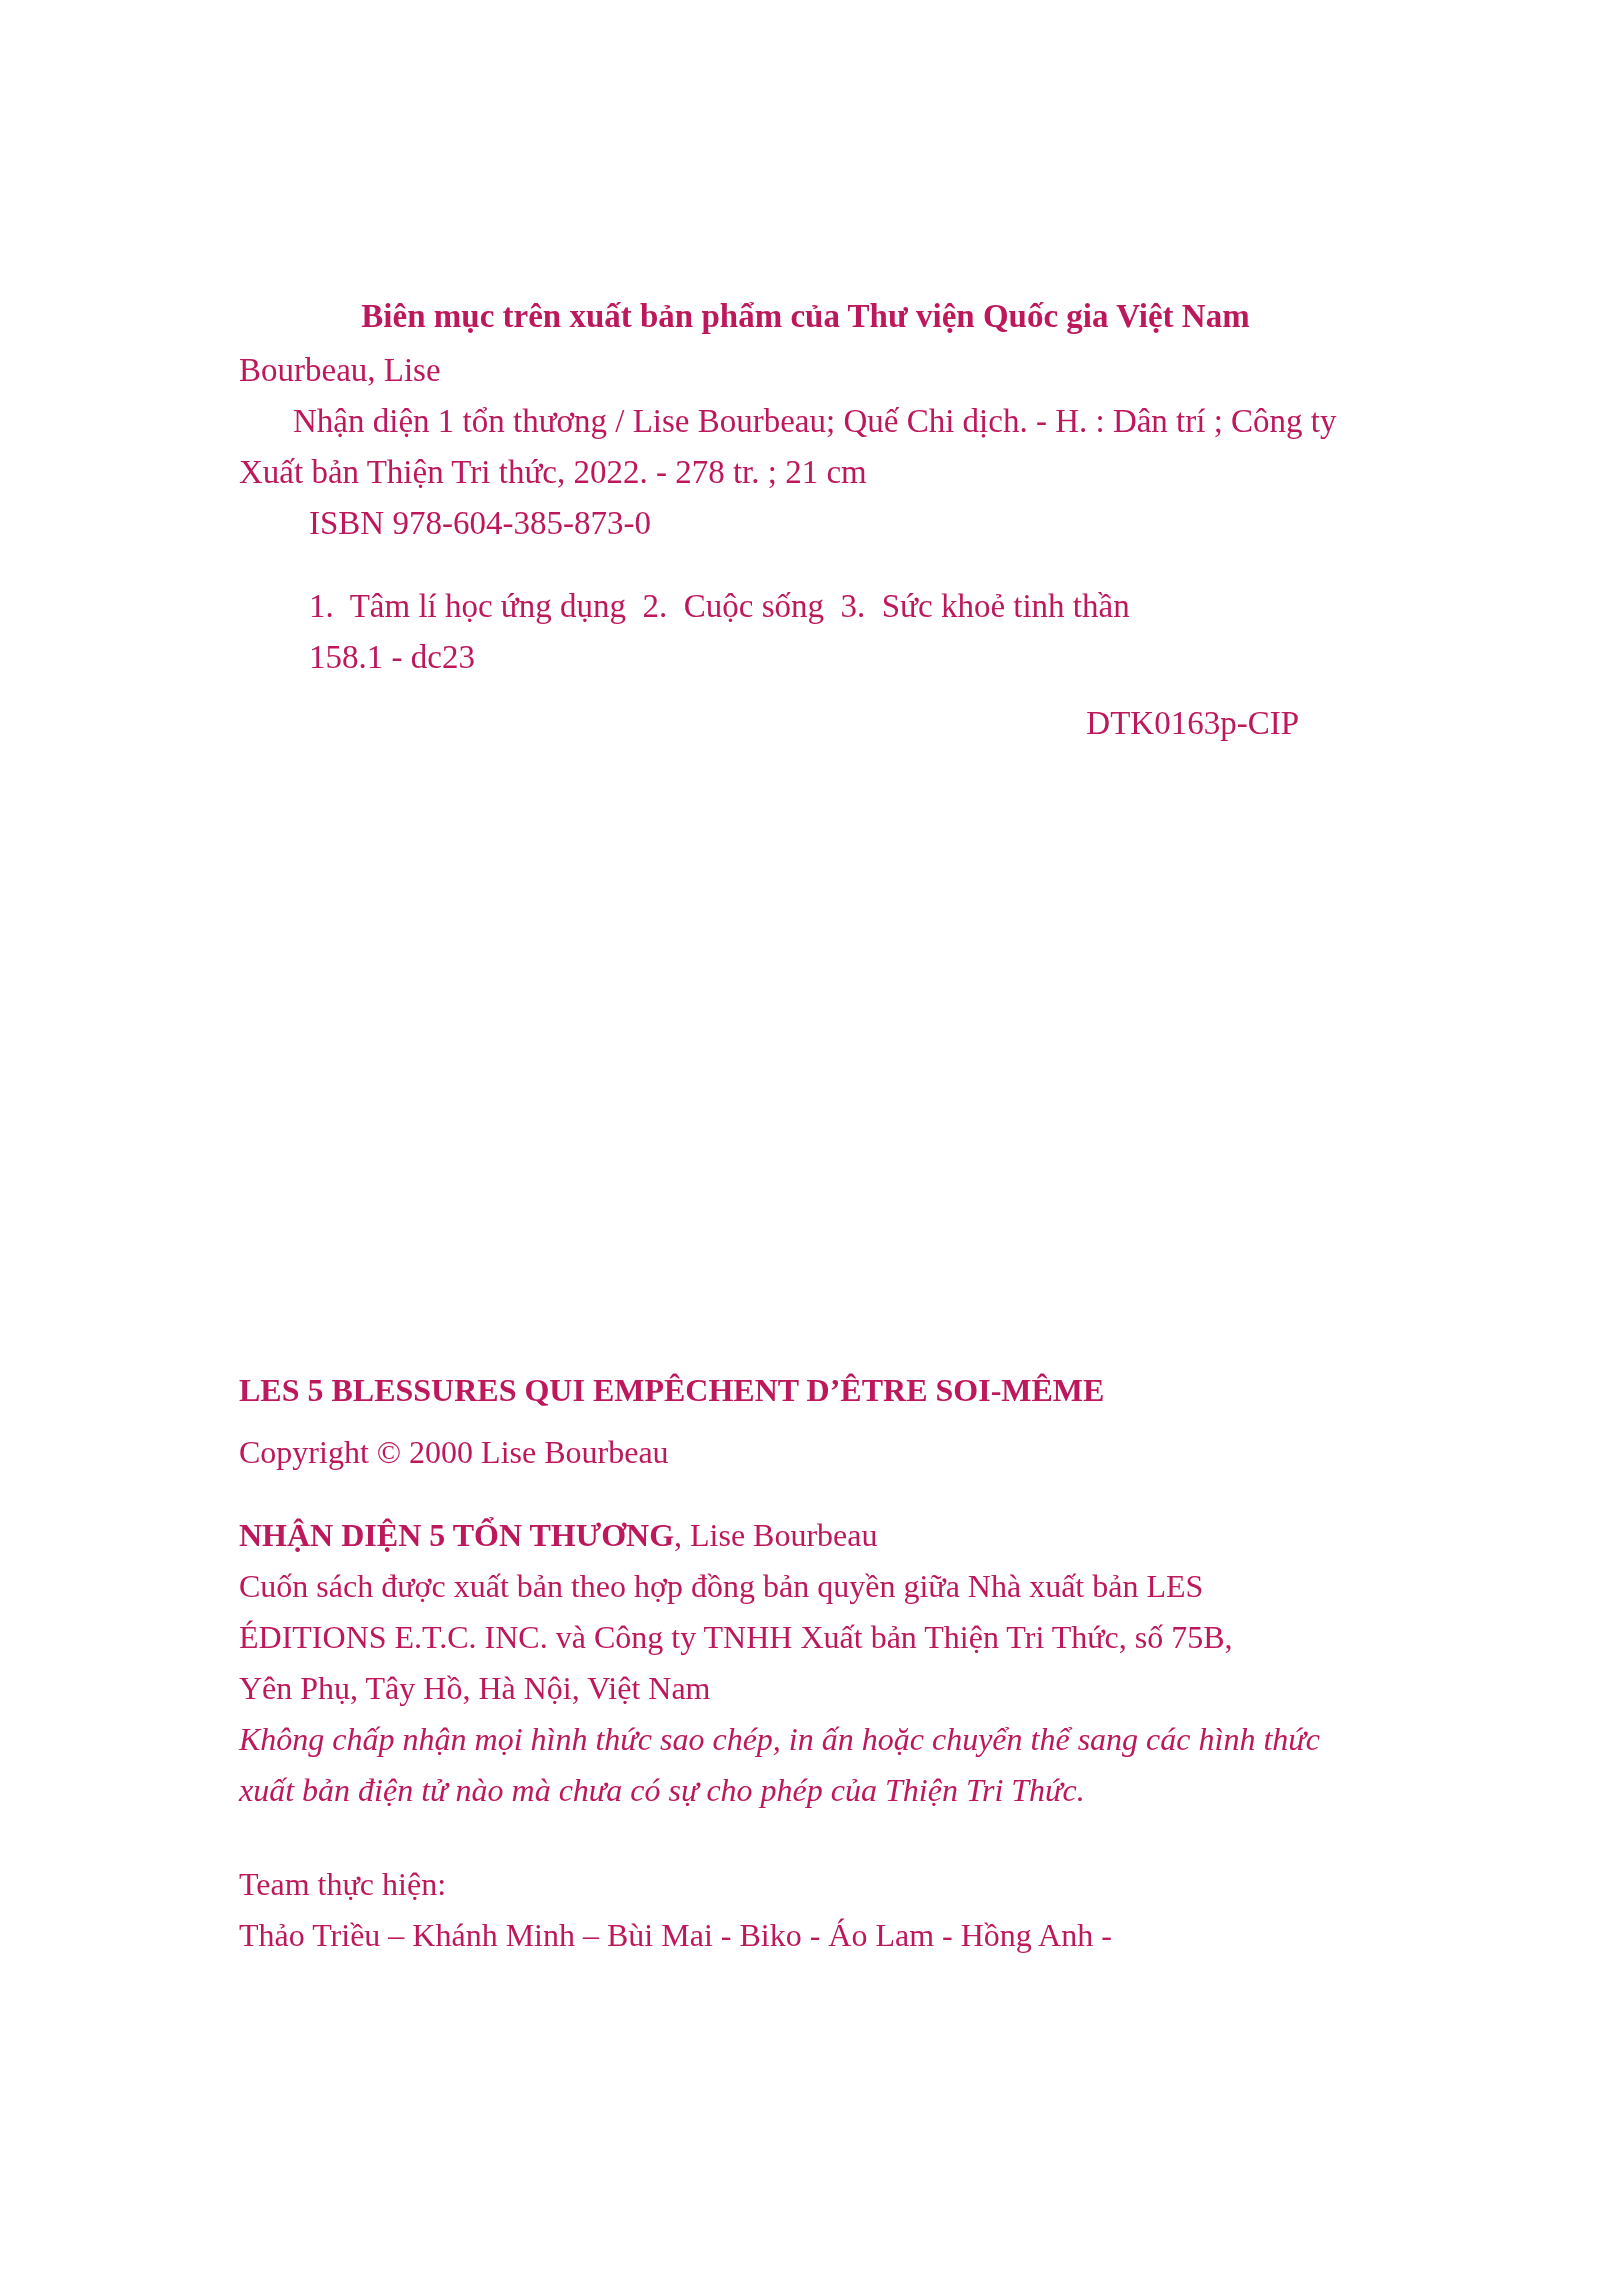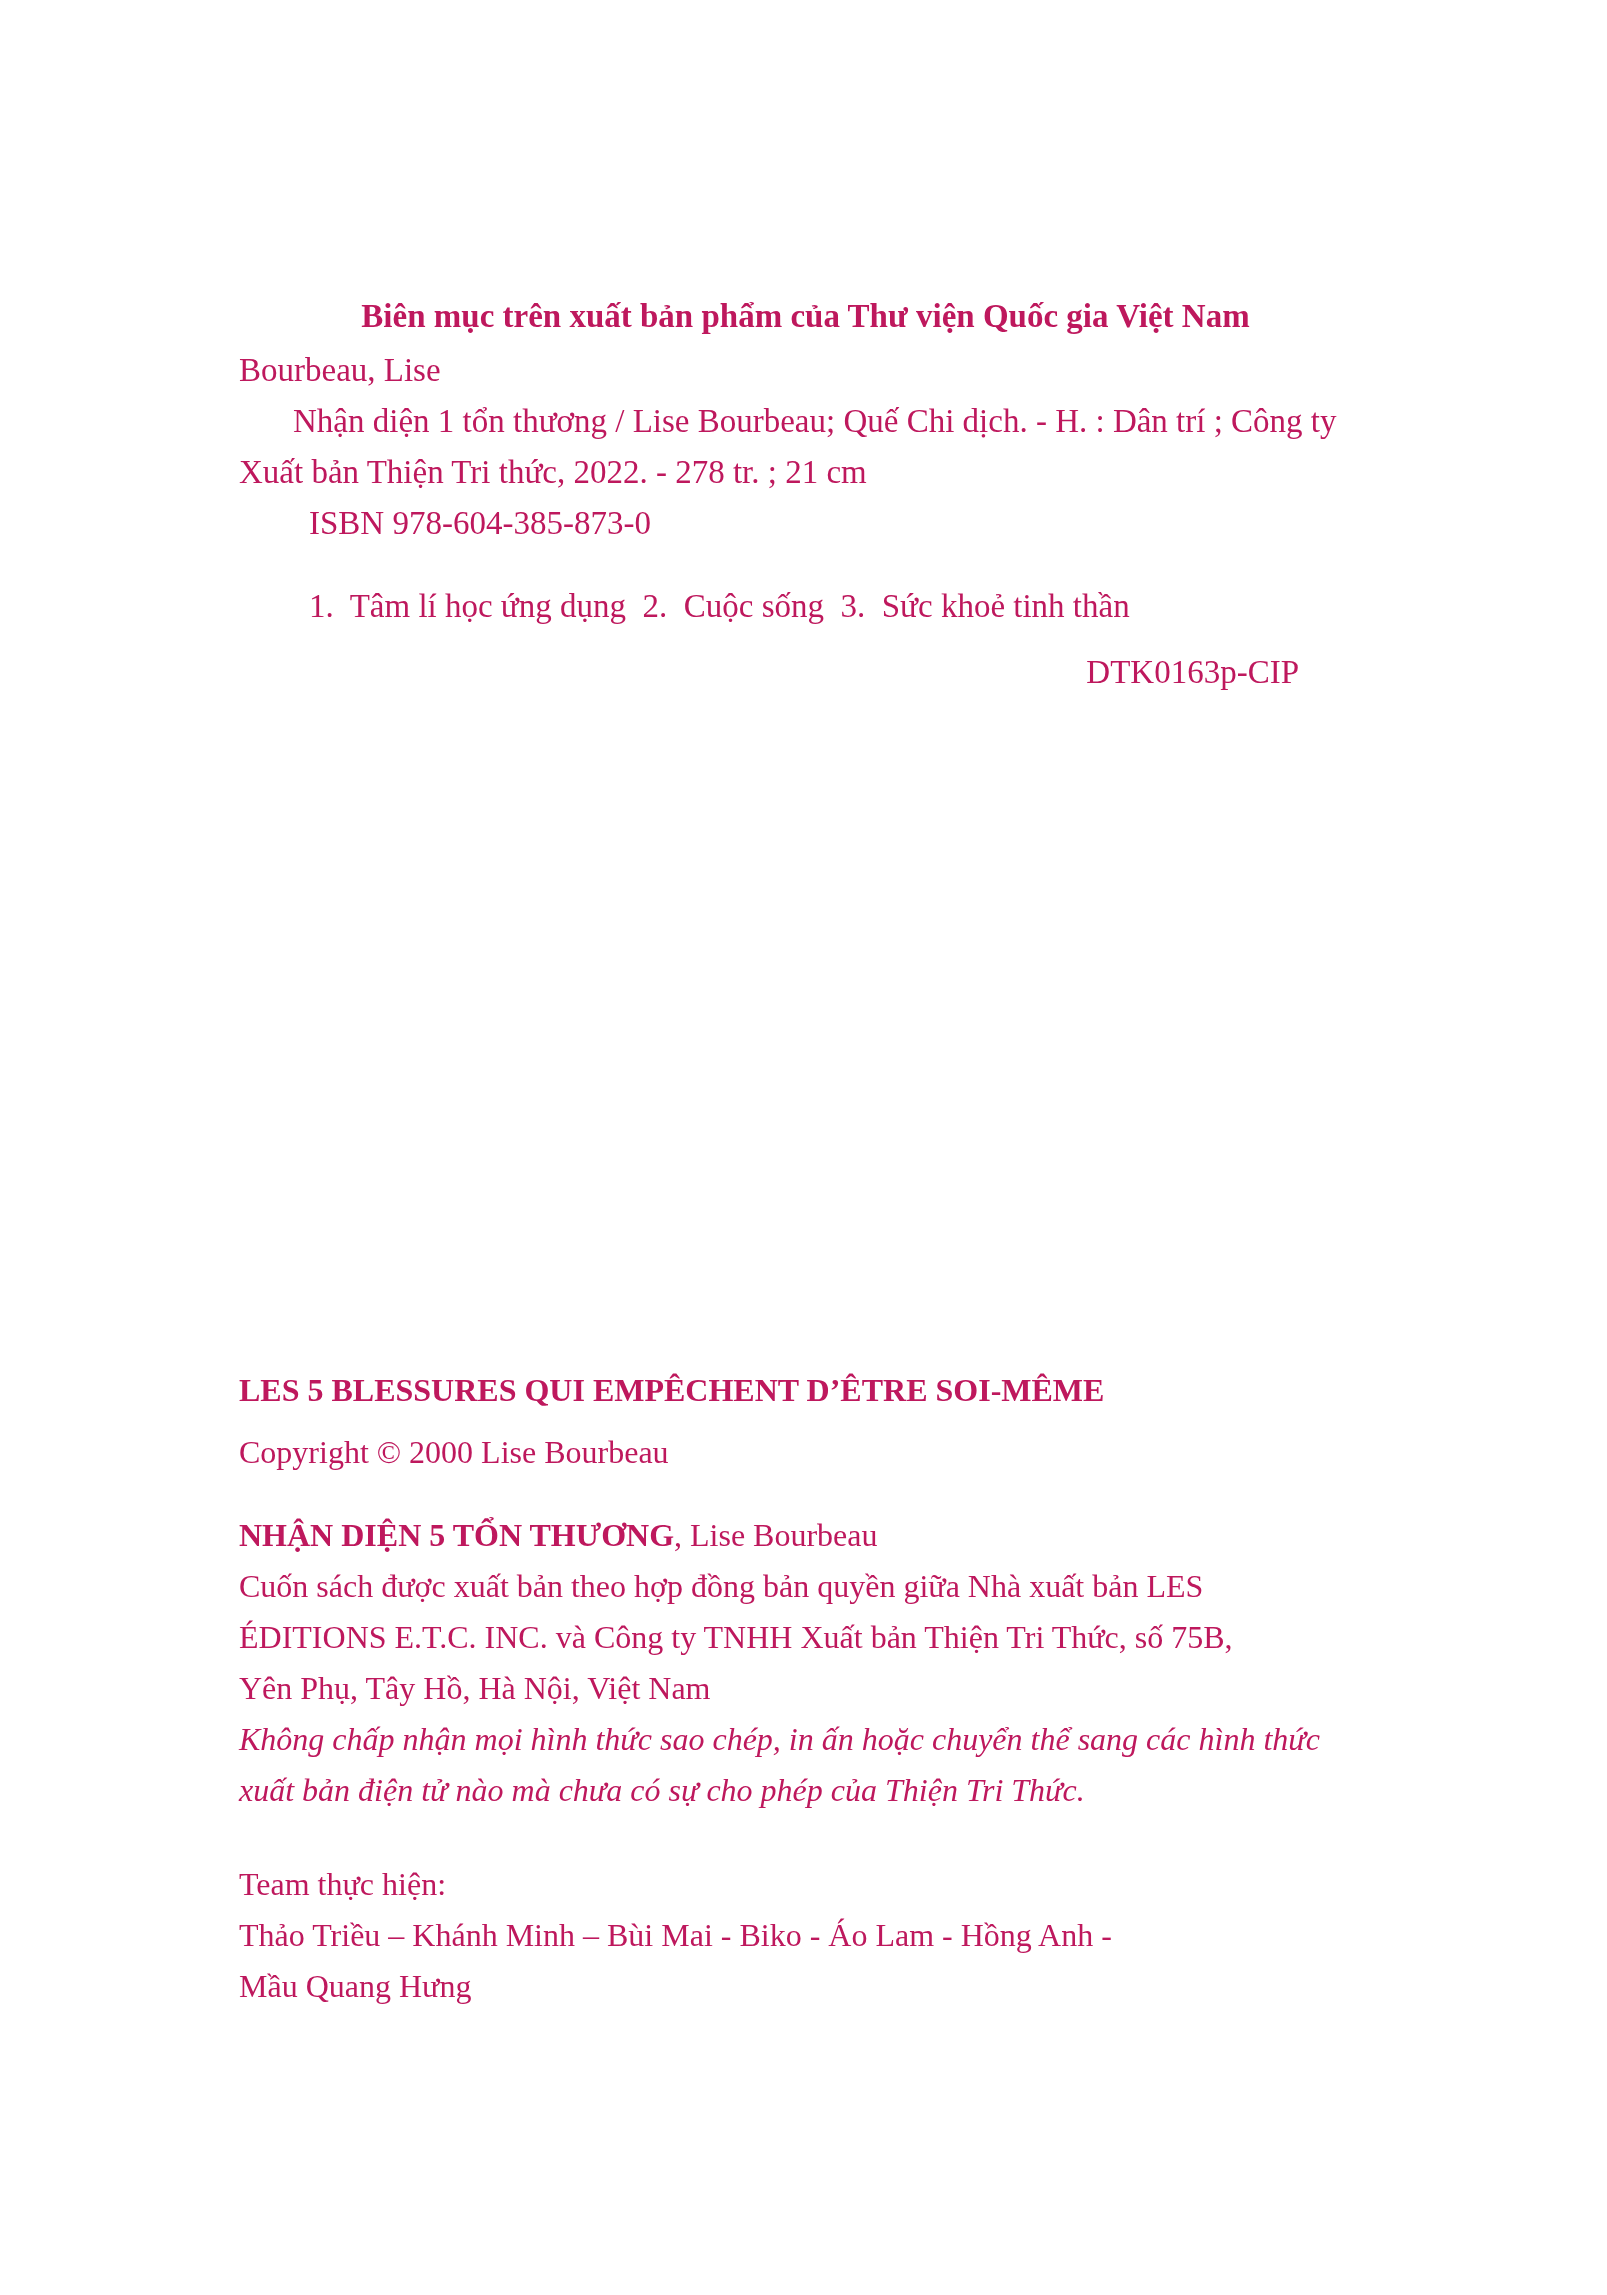--- a/index.html
+++ b/index.html
@@ -68,33 +68,33 @@
 
 <div class="page">
 
   <section class="cip-block">
     <div class="cip-heading">Biên mục trên xuất bản phẩm của Thư viện Quốc gia Việt Nam</div>
     <div class="cip-line cip-author">Bourbeau, Lise</div>
     <div class="cip-line indent-1">Nhận diện 1 tổn thương / Lise Bourbeau; Quế Chi dịch. - H. : Dân trí ; Công ty</div>
     <div class="cip-line">Xuất bản Thiện Tri thức, 2022. - 278 tr. ; 21 cm</div>
     <div class="cip-line indent-2">ISBN 978-604-385-873-0</div>
     <div class="cip-line indent-2 keep-spaces cip-subjects">1.  Tâm lí học ứng dụng  2.  Cuộc sống  3.  Sức khoẻ tinh thần</div>
+    <div class="cip-line indent-2">158.1 - dc23</div>
     <div class="cip-code-line">DTK0163p-CIP</div>
   </section>
 
   <section class="colophon">
     <div class="colophon-line original-title">LES 5 BLESSURES QUI EMPÊCHENT D’ÊTRE SOI-MÊME</div>
     <div class="colophon-line copyright-line">Copyright © 2000 Lise Bourbeau</div>
     <div class="colophon-line vn-title-line">
       <span class="bold">NHẬN DIỆN 5 TỔN THƯƠNG</span><span>, Lise Bourbeau</span>
     </div>
     <div class="colophon-line">Cuốn sách được xuất bản theo hợp đồng bản quyền giữa Nhà xuất bản LES</div>
     <div class="colophon-line keep-spaces">ÉDITIONS E.T.C. INC. và  Công ty TNHH Xuất bản Thiện Tri Thức, số 75B,</div>
     <div class="colophon-line">Yên Phụ, Tây Hồ, Hà Nội, Việt Nam</div>
     <div class="colophon-line italic">Không chấp nhận mọi hình thức sao chép, in ấn hoặc chuyển thể sang các hình thức</div>
     <div class="colophon-line italic">xuất bản điện tử nào mà chưa có sự cho phép của Thiện Tri Thức.</div>
     <div class="colophon-line team-heading">Team thực hiện:</div>
     <div class="colophon-line">Thảo Triều – Khánh Minh – Bùi Mai - Biko - Áo Lam - Hồng Anh -</div>
-    <div class="colophon-line">Mầu Quang Hưng</div>
   </section>
 
 </div>
 
 
 </body></html>

